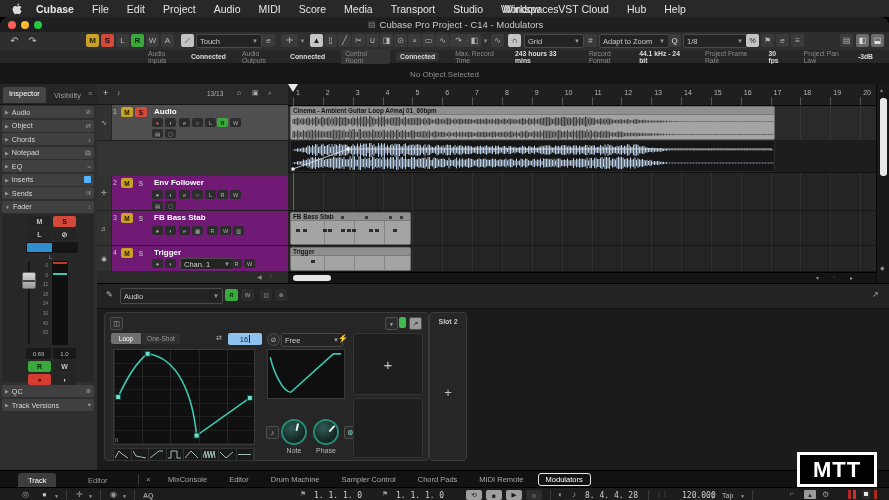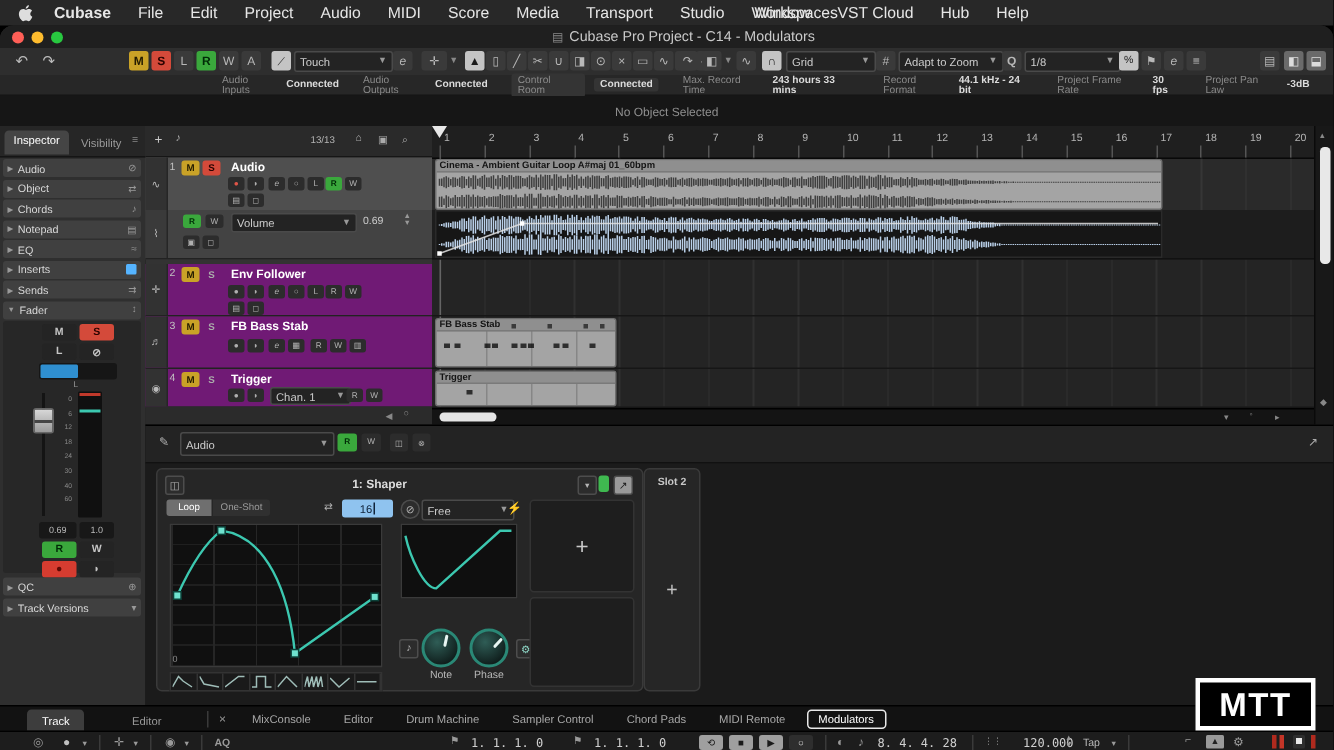--- a/index.html
+++ b/index.html
@@ -315,33 +315,20 @@
         <div class="abs sb" style="left:68px;top:13px;">◗</div>
         <div class="abs sb" style="left:82px;top:13px;font-style:italic;">e</div>
         <div class="abs sb" style="left:95px;top:13px;">○</div>
         <div class="abs sb" style="left:108px;top:13px;">L</div>
         <div class="abs sb green" style="left:120px;top:13px;">R</div>
         <div class="abs sb" style="left:133px;top:13px;">W</div>
         <div class="abs sb" style="left:55px;top:24px;">▤</div>
         <div class="abs sb" style="left:68px;top:24px;">◻</div>
       </div>
 
-      <div class="abs trow" style="top:56px;height:32px;background:#434343;">
-        <div class="tstrip abs" style="background:#3a3a3a;">⌇</div>
-        <div class="abs sb green" style="left:25px;top:3px;width:12px;">R</div>
-        <div class="abs sb" style="left:40px;top:3px;width:12px;">W</div>
-        <div class="abs dd" style="left:57px;top:2px;width:76px;height:11px;">
-          <span>Volume</span>
-            <span class="cv">▼</span>
-        </div>
-        <span class="abs" style="left:145px;top:4px;font-size:7px;color:#ccc;">0.69</span>
-        <span class="abs" style="left:172px;top:2px;font-size:5px;color:#999;line-height:5px;">▲<br>▼</span>
-        <div class="abs sb" style="left:25px;top:17px;">▣</div>
-        <div class="abs sb" style="left:38px;top:17px;">◻</div>
-      </div>
 
       <div class="abs trow" style="top:92px;height:34px;">
         <div class="tstrip abs">✛</div>
         <span class="abs tnum" style="left:16px;top:3px;">2</span>
         <div class="abs mb yellow" style="left:24px;top:2px;">M</div>
         <div class="abs mb" style="left:38px;top:2px;background:transparent;">S</div>
         <span class="abs tname" style="left:57px;top:2px;">Env Follower</span>
         <div class="abs sb" style="left:55px;top:14px;">●</div>
         <div class="abs sb" style="left:68px;top:14px;">◗</div>
         <div class="abs sb" style="left:82px;top:14px;font-style:italic;">e</div>
@@ -524,21 +511,20 @@
         </div>
         <div class="abs sb green" style="left:128px;top:5px;width:13px;height:12px;">R</div>
         <div class="abs sb" style="left:144px;top:5px;width:13px;height:12px;">W</div>
         <div class="abs sb" style="left:163px;top:5px;width:12px;height:12px;">◫</div>
         <div class="abs sb" style="left:178px;top:5px;width:12px;height:12px;">⊗</div>
         <span class="abs" style="left:775px;top:6px;color:#aaa;font-size:8px;">↗</span>
       </div>
 
       <div class="abs panel" style="left:7px;top:28px;width:325px;height:149px;">
         <div class="abs lzbtn" style="left:5px;top:4px;">◫</div>
-        <div class="abs" style="left:0;top:5px;width:296px;text-align:center;color:#dcdcdc;font-size:8px;font-weight:bold;">1: Shaper</div>
         <div class="abs lzbtn" style="left:280px;top:4px;font-size:5px;">▼</div>
         <div class="abs" style="left:294px;top:4px;width:7px;height:11px;background:#3fb950;border-radius:2px;"></div>
         <div class="abs lzbtn" style="left:304px;top:4px;background:#9a9a9a;color:#1a1a1a;">↗</div>
 
         <div class="abs" style="left:6px;top:20px;width:30px;height:11px;background:#6f6f6f;border-radius:2px 0 0 2px;color:#fff;font-size:6.5px;display:flex;align-items:center;justify-content:center;">Loop</div>
         <div class="abs" style="left:37px;top:20px;width:38px;height:11px;background:#303030;border-radius:0 2px 2px 0;color:#9a9a9a;font-size:6.5px;display:flex;align-items:center;justify-content:center;">One-Shot</div>
         <span class="abs" style="left:111px;top:21px;color:#b0b0b0;font-size:7px;">⇄</span>
         <div class="abs" style="left:123px;top:20px;width:34px;height:12px;background:#8fc3ef;border-radius:2px;color:#10233a;font-size:7.5px;display:flex;align-items:center;justify-content:center;">
           <span>16</span>
             <span style="width:1px;height:8px;background:#10233a;margin-left:1px;"></span>

